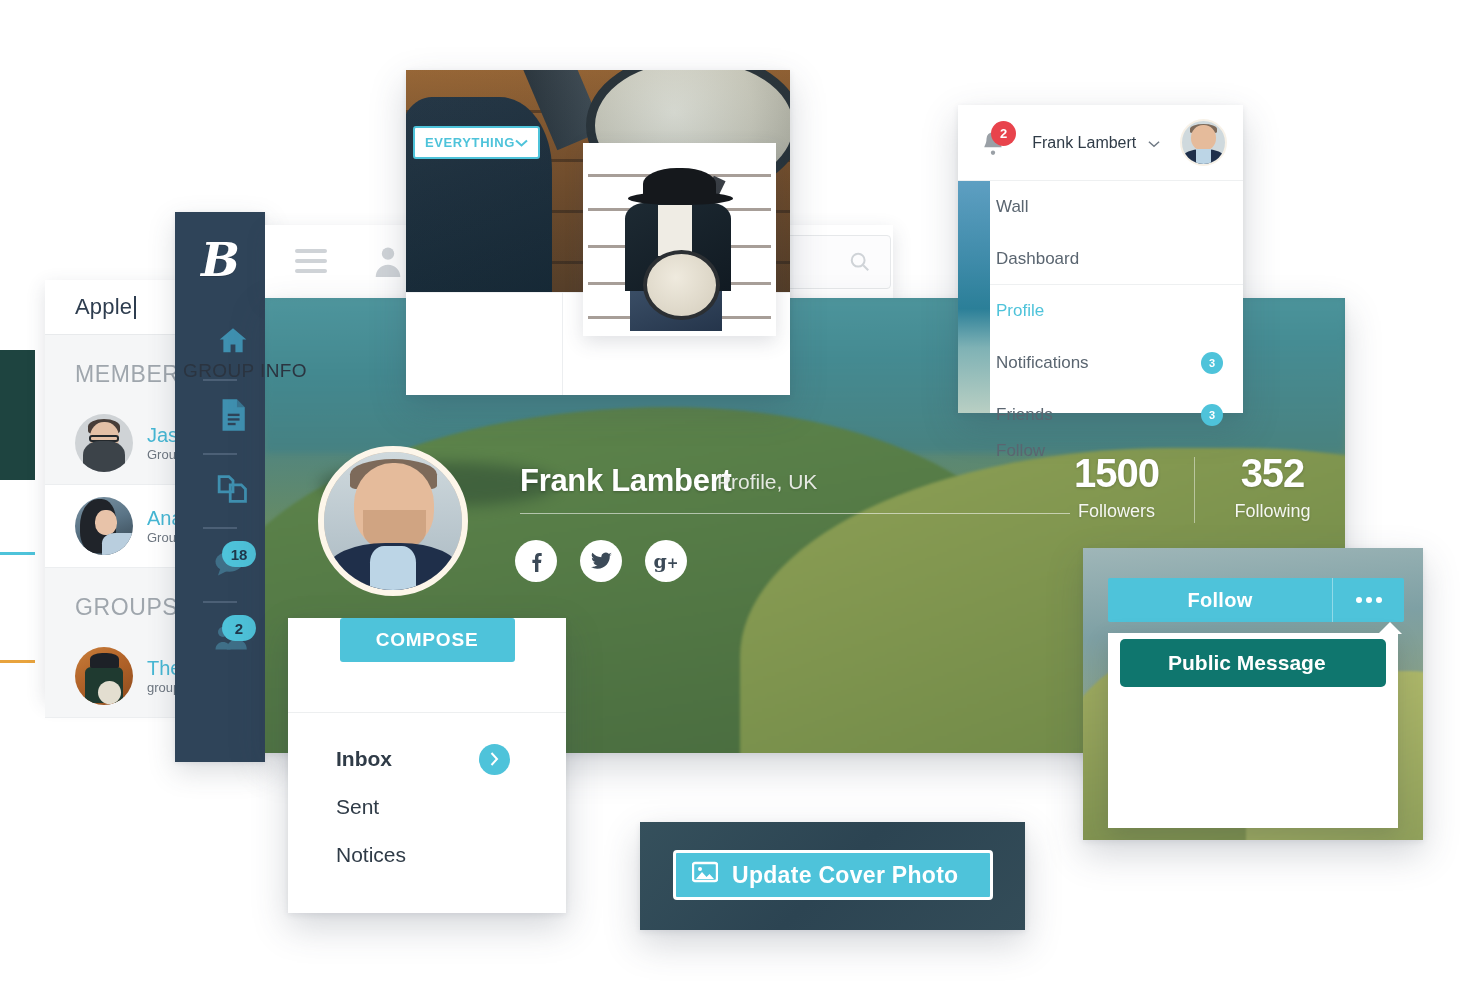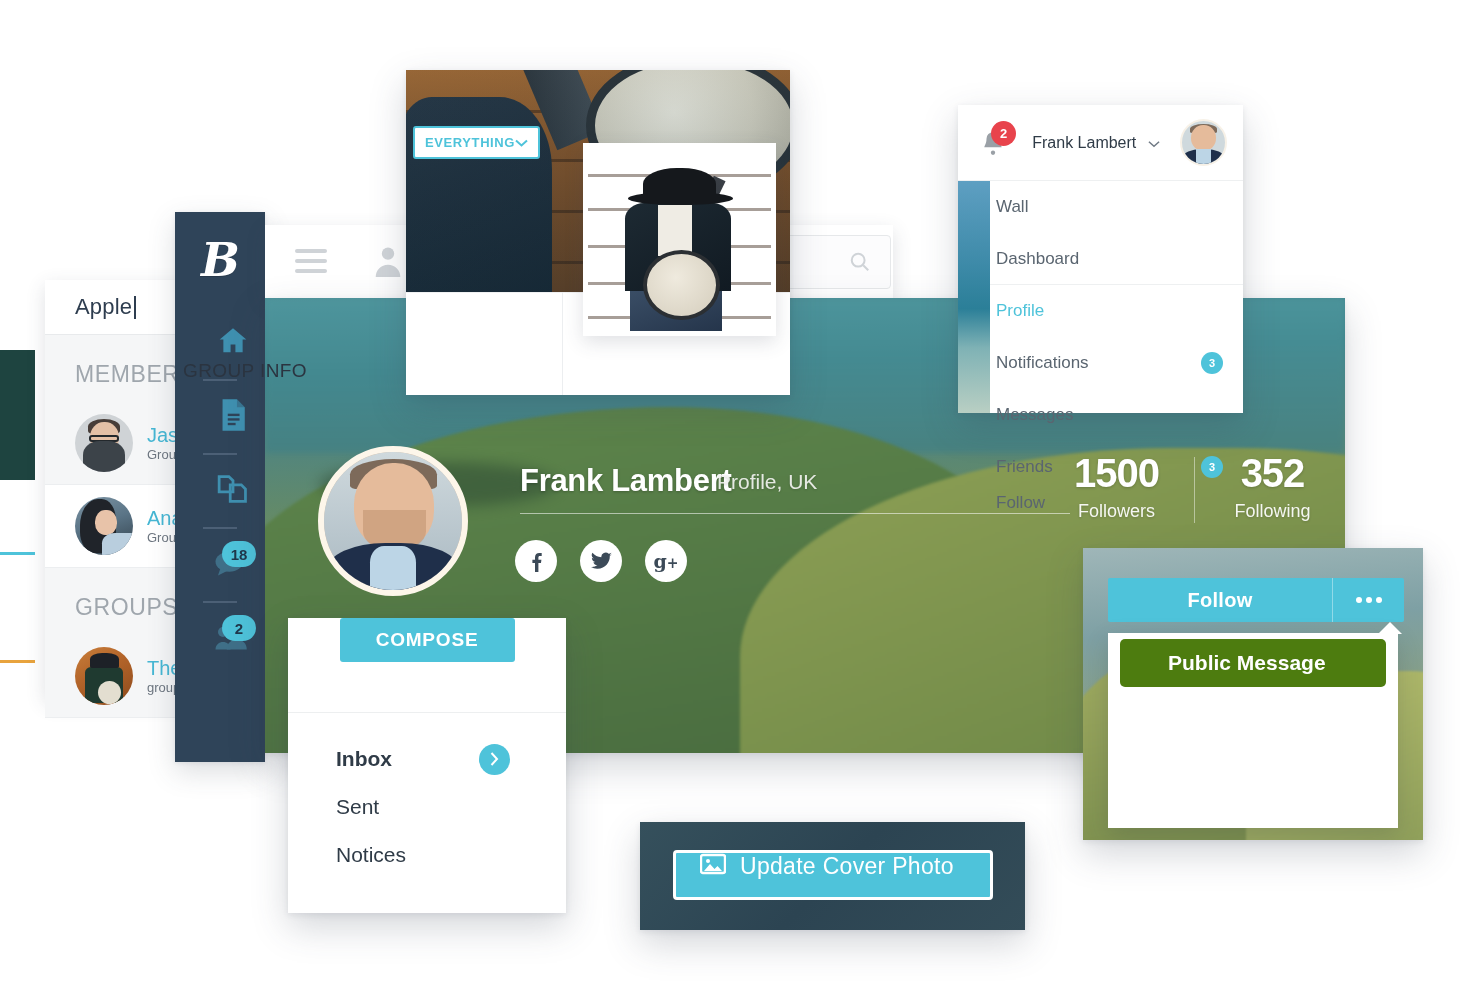--- a/index.html
+++ b/index.html
@@ -180,22 +180,22 @@
       padding:0 56px 0 48px; font-size:21px; color:#2f3b47;}
   .msg-item.active{ font-weight:700; }
   #msg-arrow{ width:31px; height:31px; border-radius:50%; background:#4ec3da; color:#fff;
       display:flex; align-items:center; justify-content:center; font-size:15px;}
   #msg-list{ padding-top:22px; }
 
   
   #ucp-card{ left:640px; top:822px; width:385px; height:108px;
       background:linear-gradient(135deg,#35505c 0%,#2c4452 50%,#334c58 100%);}
   #ucp-btn{ position:absolute; left:33px; top:28px; width:320px; height:50px; background:#4ec3da;
-      border:3px solid #fff; border-radius:4px; display:flex; align-items:flex-start; gap:14px;
-      padding-left:24px; color:#fff; font-size:23px; font-weight:400; letter-spacing:.3px;}
+      border:3px solid #fff; border-radius:4px; display:flex; align-items:center; gap:14px;
+      padding-left:16px; color:#fff; font-size:23px; font-weight:700; letter-spacing:.3px;}
 
   
   #follow-card{ left:1083px; top:548px; width:340px; height:292px; overflow:hidden;
       background:
         radial-gradient(ellipse 90% 60% at 20% 120%, #93a157 0%, rgba(147,161,87,0) 62%),
         linear-gradient(175deg,#9fb6b8 0%,#7ea0a4 28%,#8a9f7c 60%,#93a363 100%);}
   #follow-card .fh{ position:absolute; left:-10%; top:34%; width:75%; height:90%;
       background:linear-gradient(170deg,#a2ad62,#6e8447); border-radius:55% 46% 0 0; filter:blur(1px);}
   #follow-card .fh2{ position:absolute; left:48%; top:42%; width:80%; height:85%;
       background:linear-gradient(160deg,#b6be6e,#7d9151); border-radius:50% 40% 0 0; filter:blur(1px);}
@@ -204,21 +204,21 @@
   #follow-lbl{ flex:1; text-align:center; color:#fff; font-size:20px; font-weight:700; letter-spacing:.3px;}
   #follow-dots{ width:72px; height:44px; border-left:1px solid rgba(255,255,255,.38);
       display:flex; align-items:center; justify-content:center; gap:4px;}
   #follow-dots i{ width:6px; height:6px; border-radius:50%; background:#fff; display:block;}
   #follow-menu{ position:absolute; left:25px; top:85px; width:290px; height:195px; background:#fff;
       box-shadow:0 8px 22px rgba(45,55,70,.20);}
   #follow-arrow{ position:absolute; left:270px; top:-11px; width:0; height:0;
       border-left:12px solid transparent; border-right:12px solid transparent; border-bottom:12px solid #fff;}
   .fm-item{ height:48px; display:flex; align-items:center; padding-left:48px; font-size:21px; color:#2f3b47;
       margin:6px 12px; border-radius:5px;}
-  .fm-item.sel{ background:#4d7c0f; color:#fff; font-weight:700; }
+  .fm-item.sel{ background:#0f766e; color:#fff; font-weight:700; }
 
   
   #right-filler{ position:absolute; left:1345px; top:298px; width:82px; height:250px; background:#fff;}
 </style>
 </head>
 <body>
 
 <div id="stage">
 
   <div id="greenblock"></div>
@@ -481,23 +481,20 @@
       <span>Dashboard</span>
     </div>
     <div class="acct-item active">
       <span>Profile</span>
     </div>
     <div class="acct-item">
       <span>Notifications</span>
       <span class="acct-badge2">3</span>
     </div>
     <div class="acct-item">
-      <span>Messages</span>
-    </div>
-    <div class="acct-item">
       <span>Friends</span>
       <span class="acct-badge2">3</span>
     </div>
     <div class="acct-item" style="height:20px;overflow:hidden;">
       <span>Follow</span>
     </div>
   </div>
 
   <div class="panel sh-lg" id="msg-card">
     <div id="compose-wrap">

